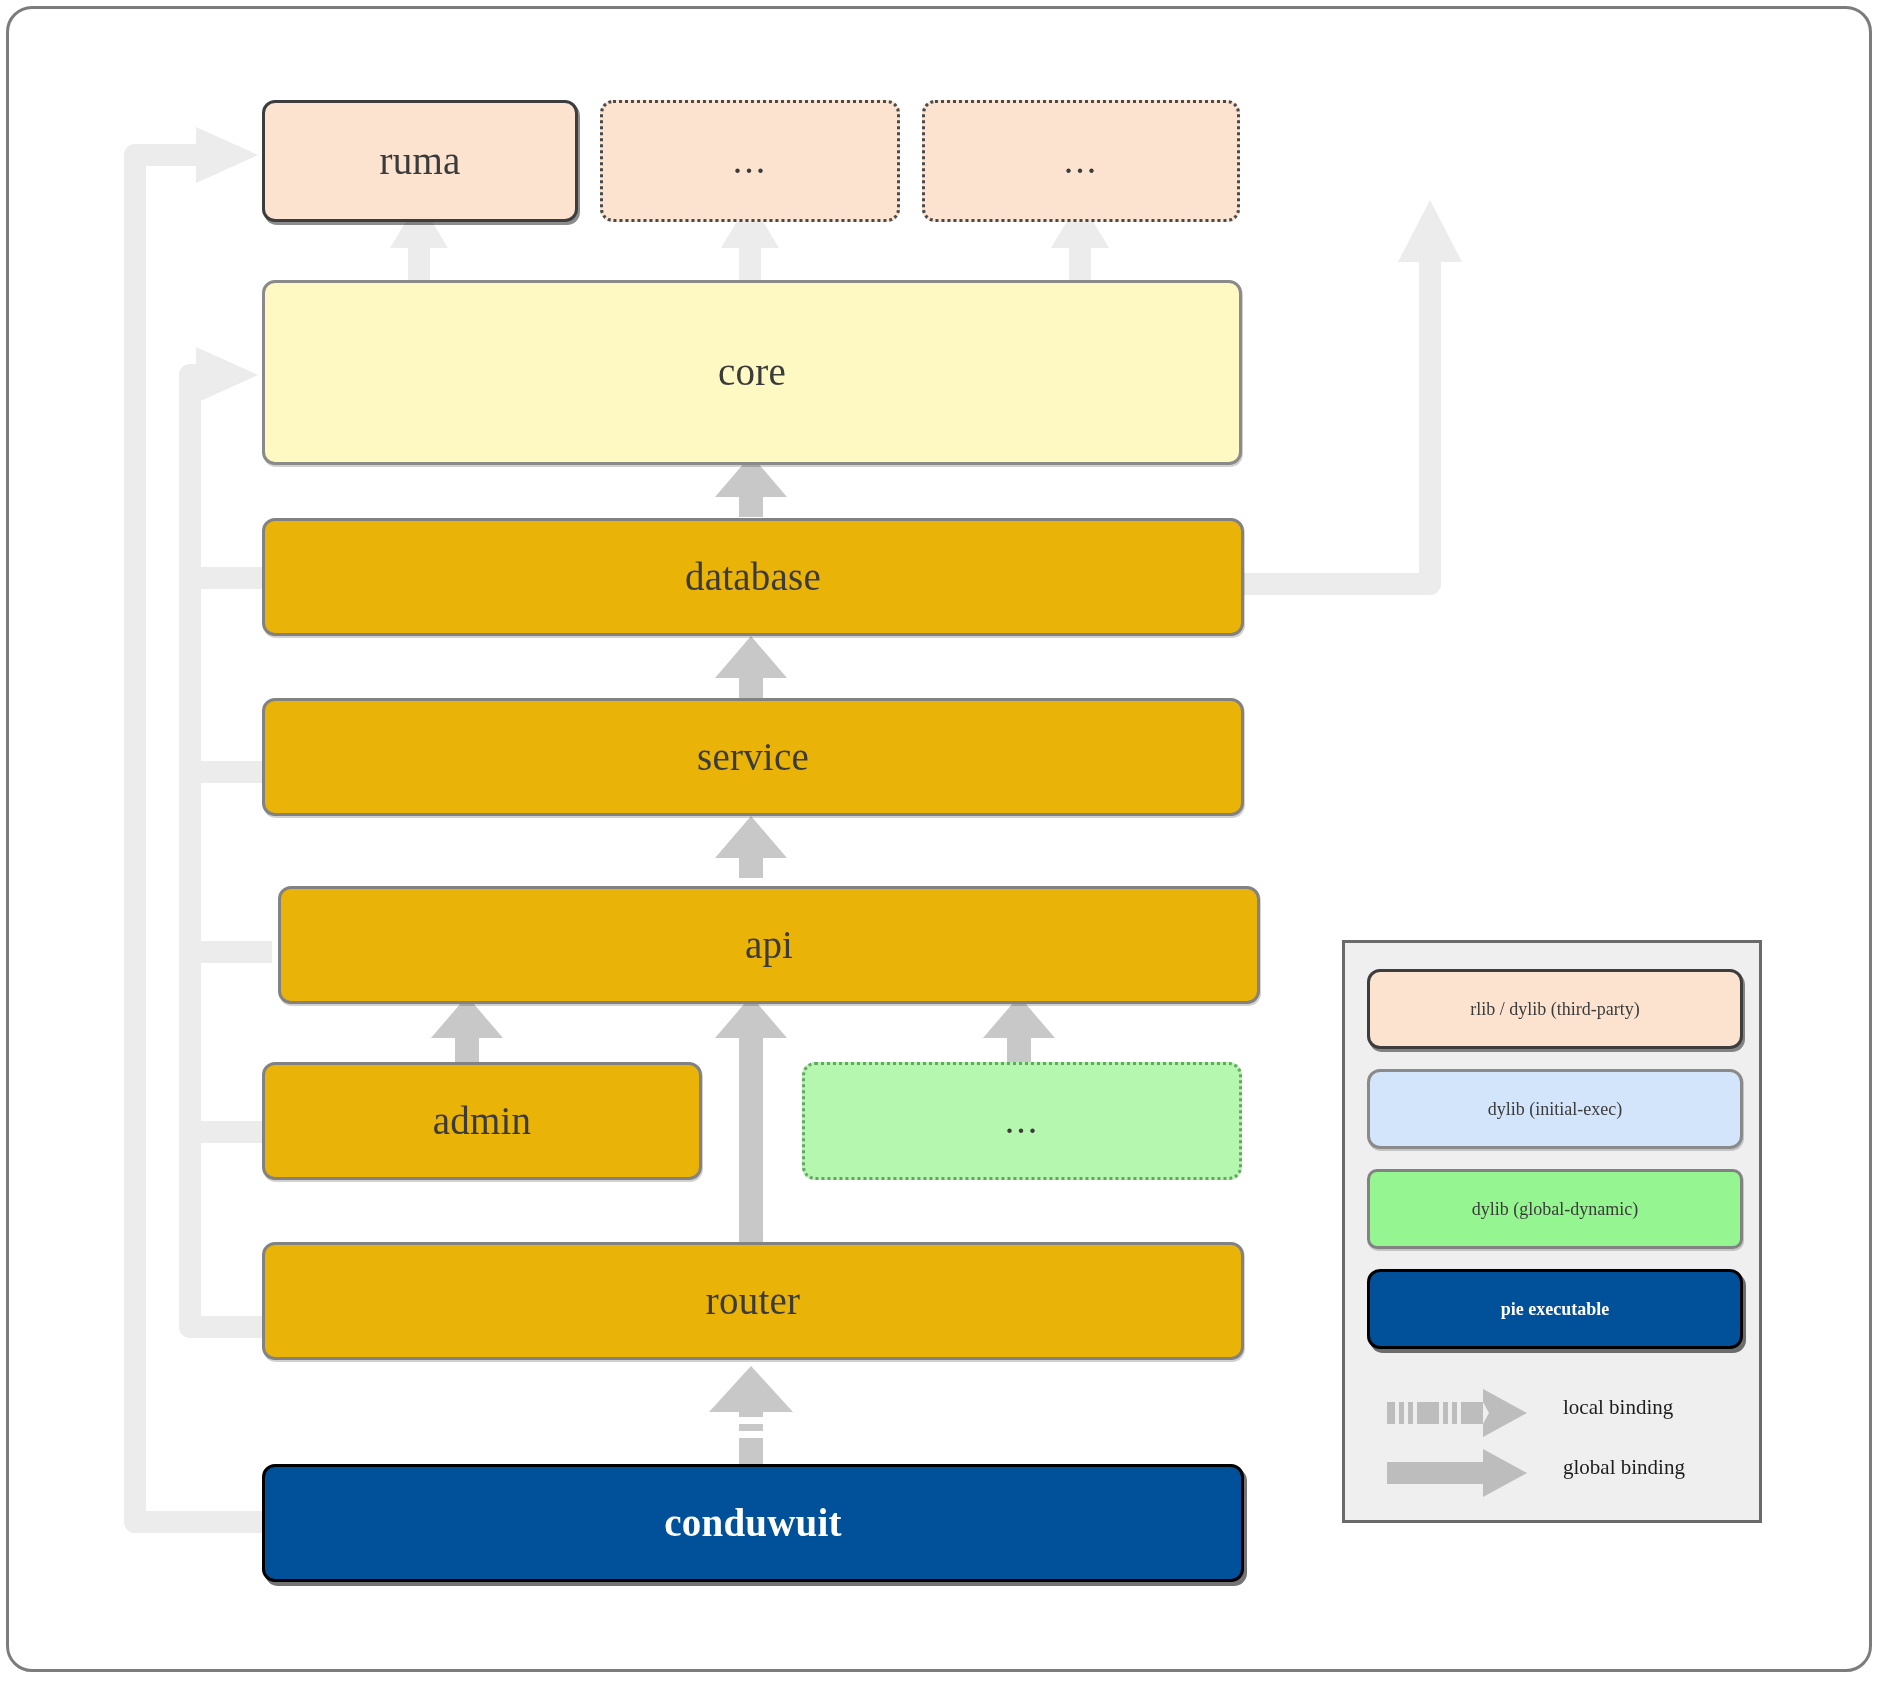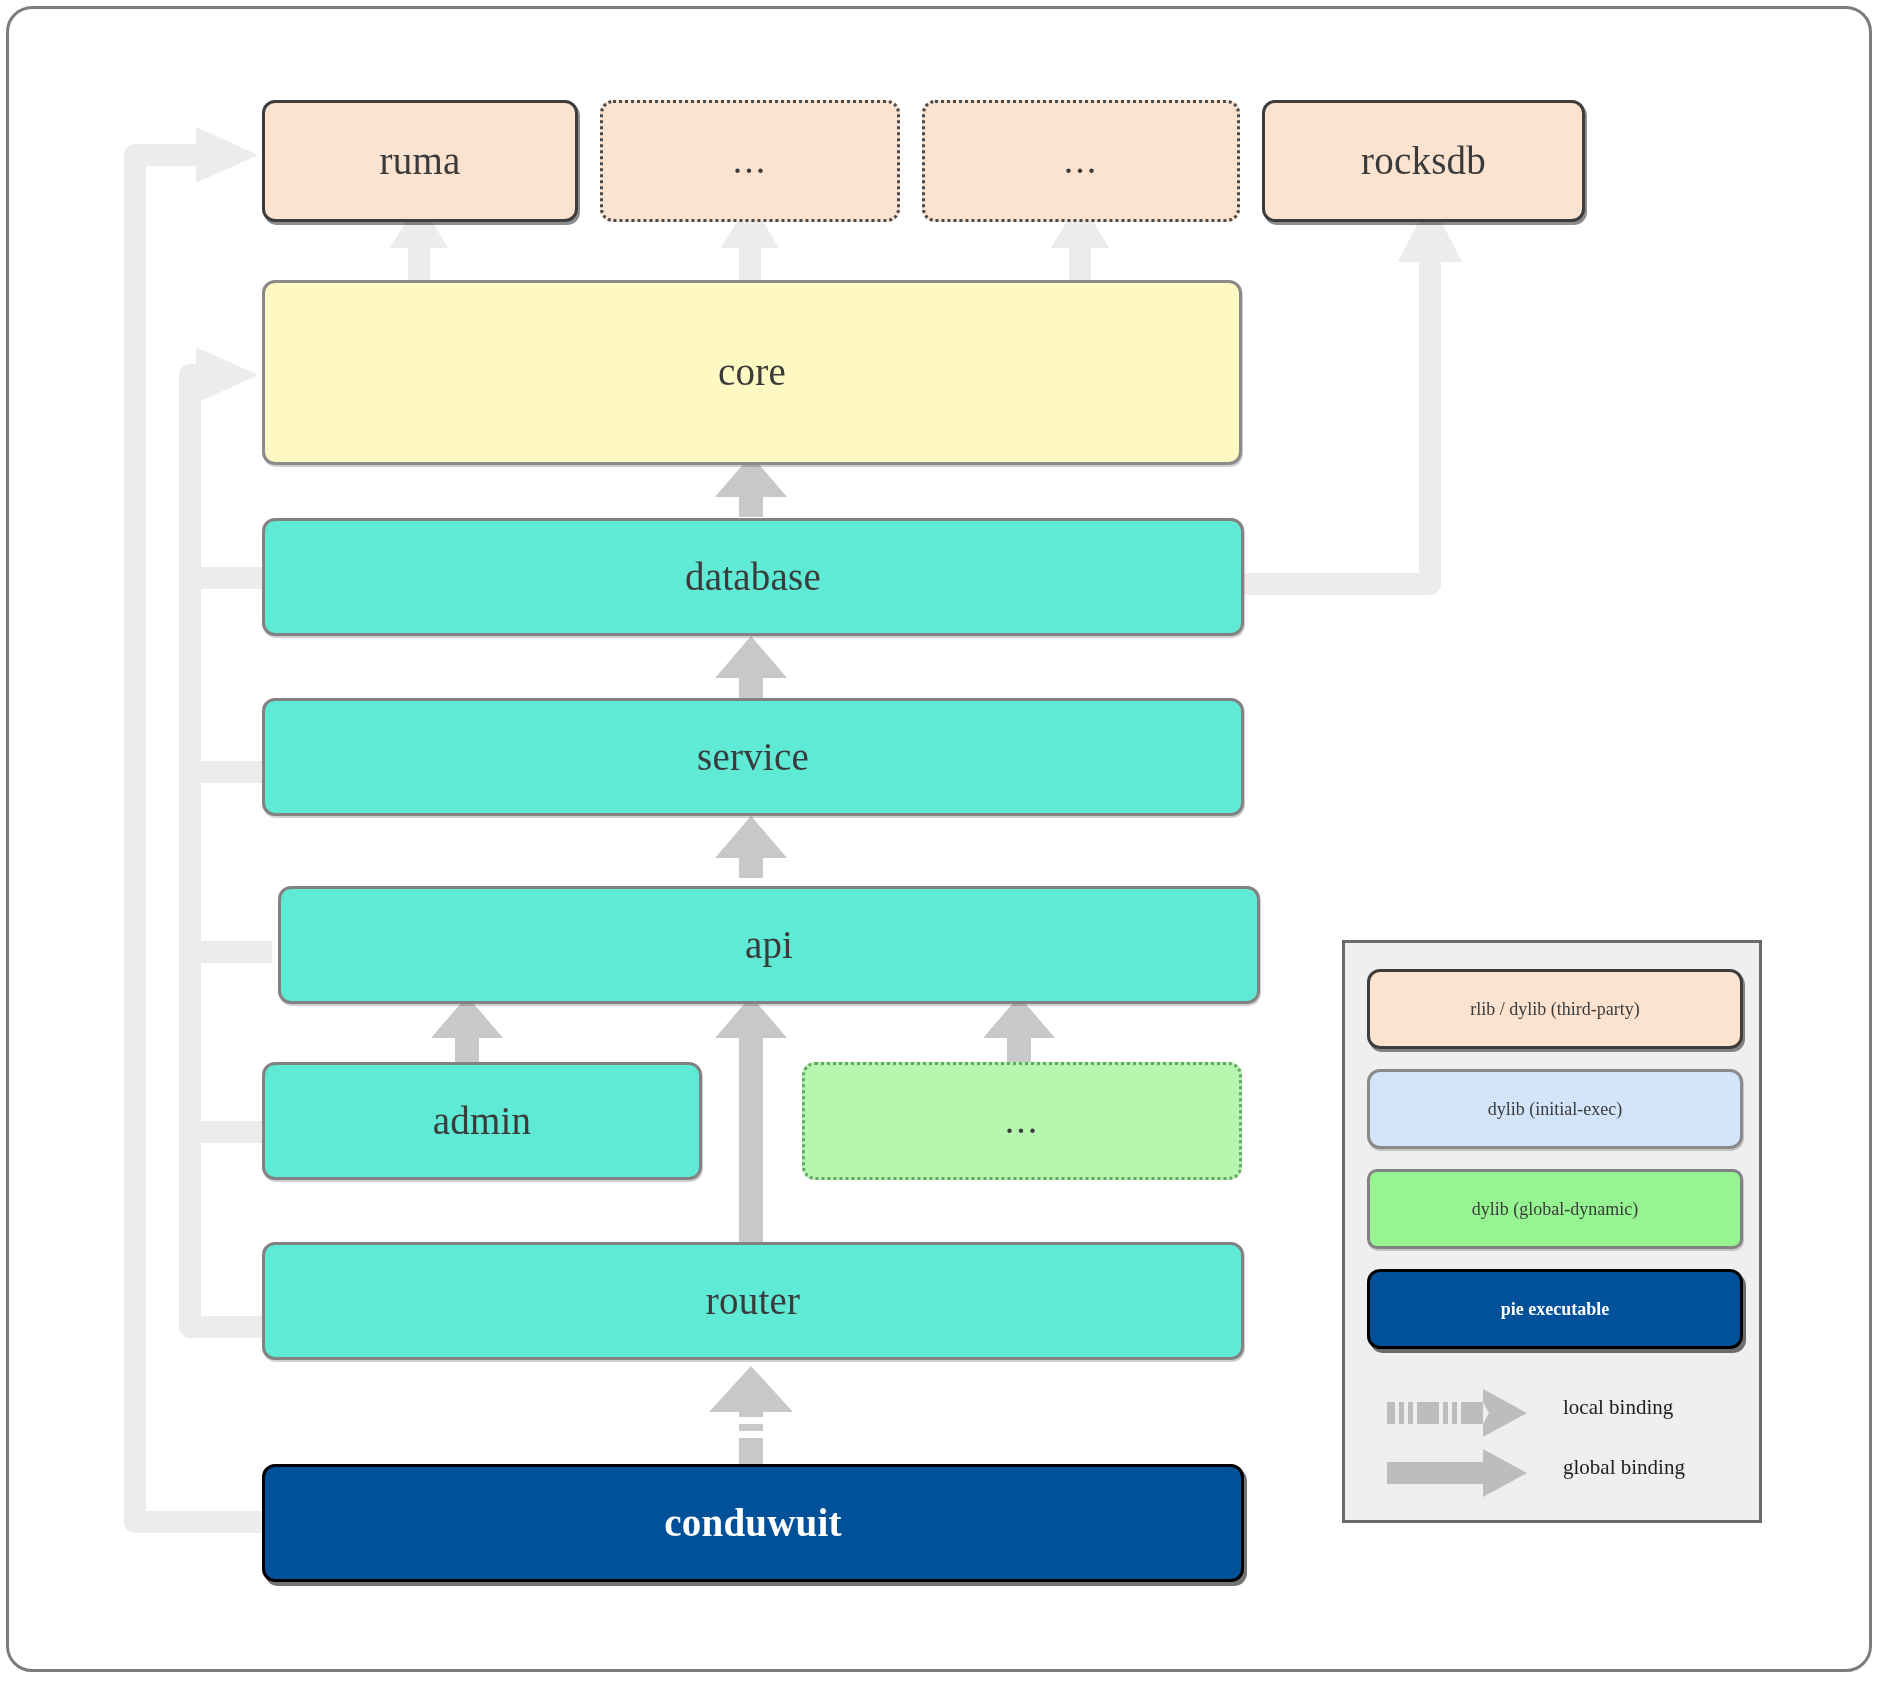--- a/index.html
+++ b/index.html
@@ -59,21 +59,21 @@
   .node.third.dotted {
     border: 3px dotted #4a4a4a;
     box-shadow: none;
   }
   .node.iexec {
     background: #fef9c3;
     border: 3px solid #8a8a8a;
     box-shadow: 1px 2px 0 rgba(0,0,0,.18);
   }
   .node.gdyn {
-    background: #5eead4;
+    background: #eab308;
     border: 3px solid #828282;
     box-shadow: 1px 2px 0 rgba(0,0,0,.18);
   }
   .node.gdyn.dotted {
     background: #b5f7ae;
     border: 3px dotted #66a565;
     box-shadow: none;
   }
   .node.pie {
     background: #01509a;
@@ -218,23 +218,20 @@
   </div>
 
   <div class="node third dotted" style="left:600px; top:100px; width:300px; height:122px;">
     <span class="ellipsis">...</span>
   </div>
 
   <div class="node third dotted" style="left:922px; top:100px; width:318px; height:122px;">
     <span class="ellipsis">...</span>
   </div>
 
-  <div class="node third" style="left:1262px; top:100px; width:323px; height:122px;">
-    <span>rocksdb</span>
-  </div>
 
   <div class="node iexec" style="left:262px; top:280px; width:980px; height:185px;">
     <span>core</span>
   </div>
 
   <div class="node gdyn" style="left:262px; top:518px; width:982px; height:118px;">
     <span>database</span>
   </div>
 
   <div class="node gdyn" style="left:262px; top:698px; width:982px; height:118px;">

